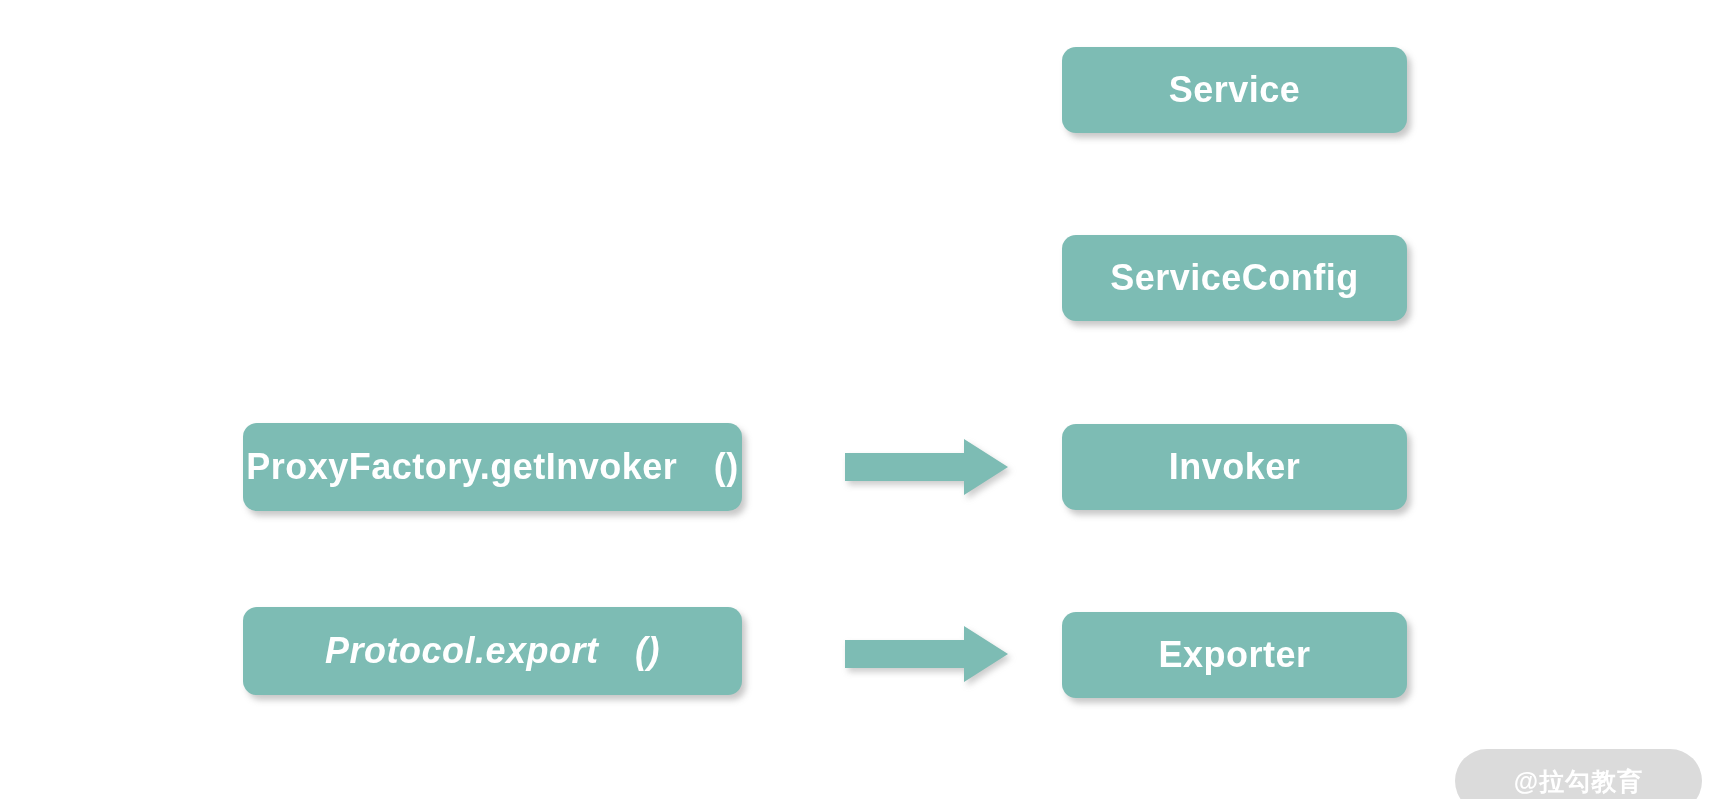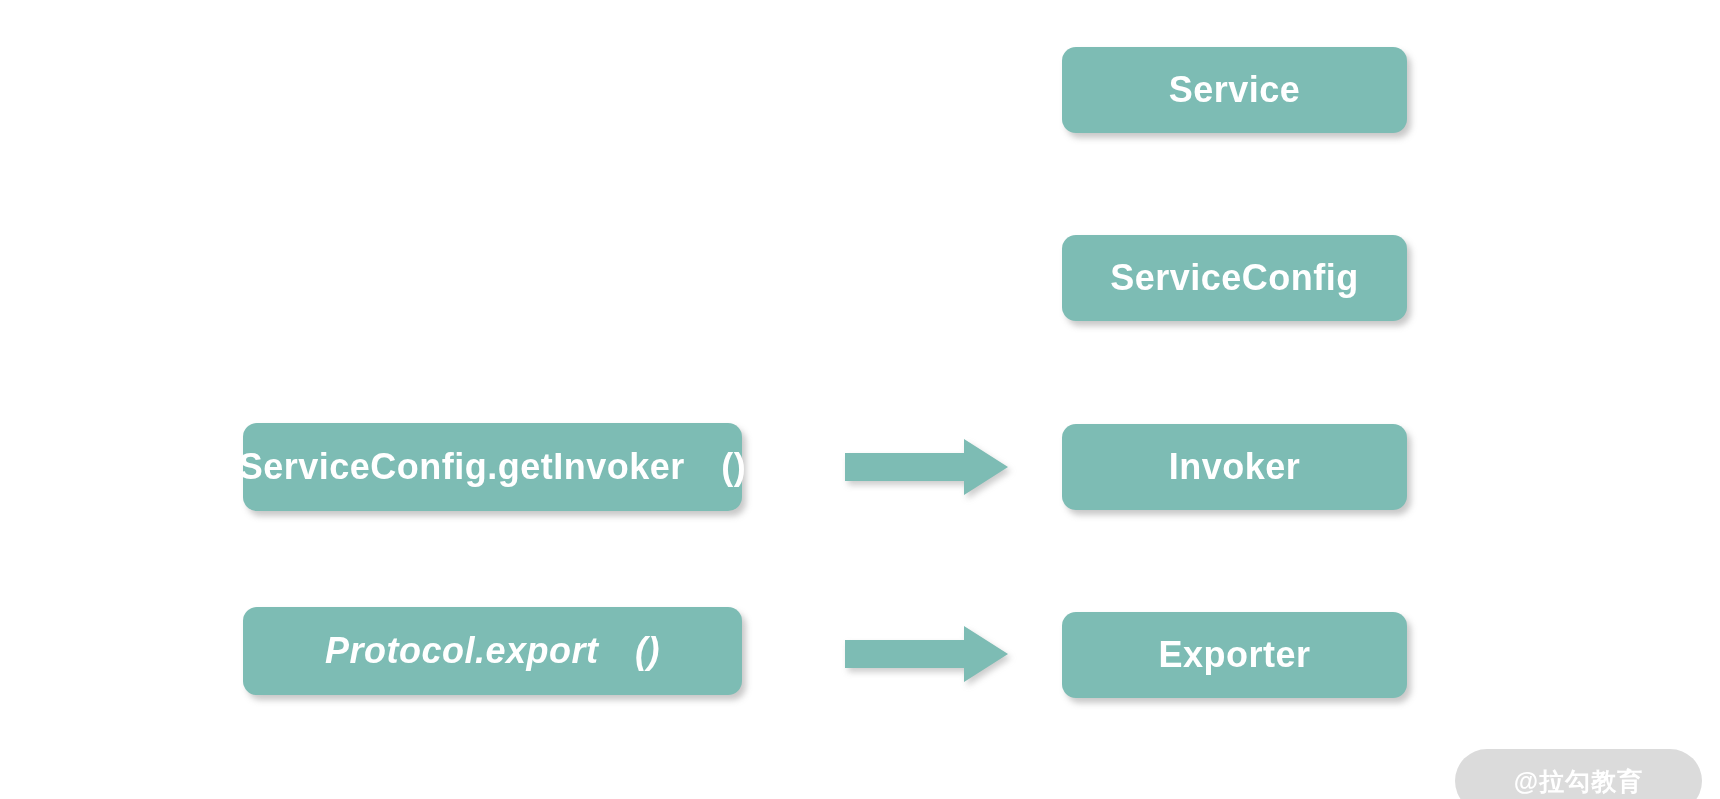--- a/index.html
+++ b/index.html
@@ -79,21 +79,21 @@
 
   <div class="node col-right" id="node-serviceconfig">
     <span>ServiceConfig</span>
   </div>
 
   <div class="node col-right" id="node-exporter">
     <span>Exporter</span>
   </div>
 
   <div class="node col-left" id="node-proxyfactory">
-    <span>ServiceConfig.getInvoker　()</span>
+    <span>ProxyFactory.getInvoker　()</span>
   </div>
 
   <div class="node col-left" id="node-protocol">
     <span>Protocol.export　()</span>
   </div>
 
   <div class="arrow" id="arrow-invoker">
     <svg viewBox="0 0 165 58" preserveAspectRatio="none" aria-hidden="true">
       <polygon class="arrow-shape" points="0,15 119,15 119,1 163,29 119,57 119,43 0,43" fill="#7dbcb4"></polygon>
     </svg>

